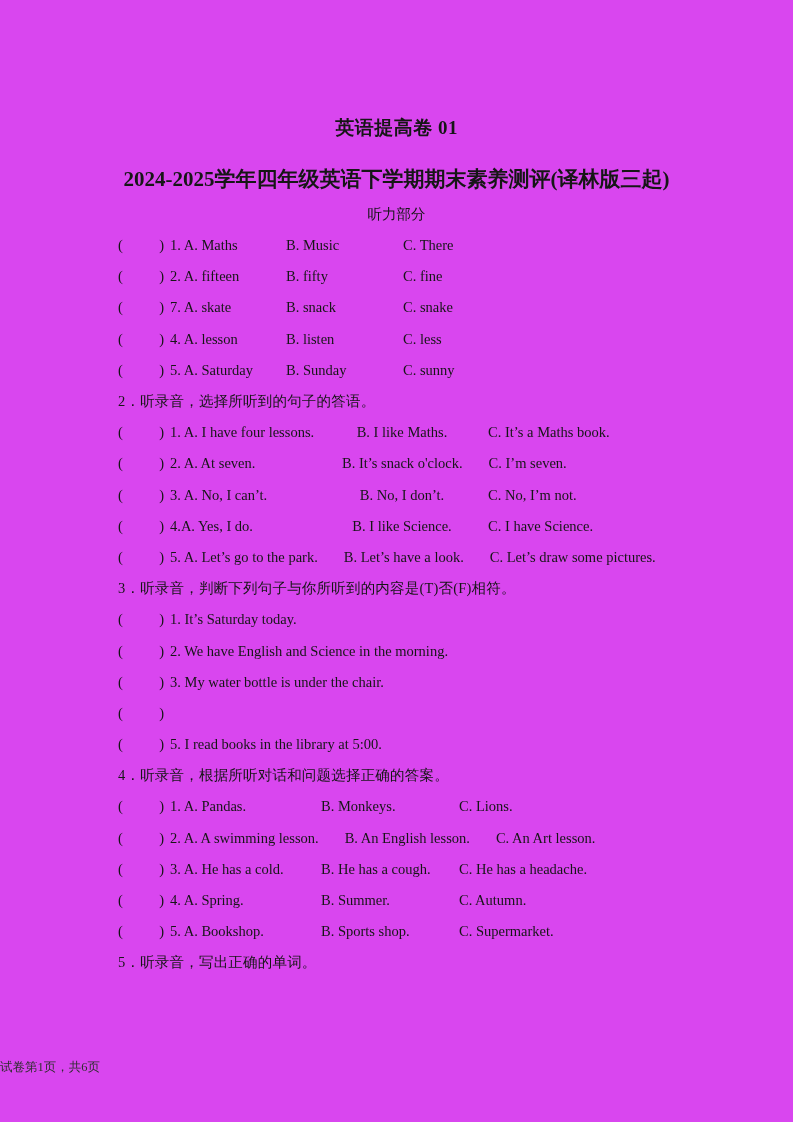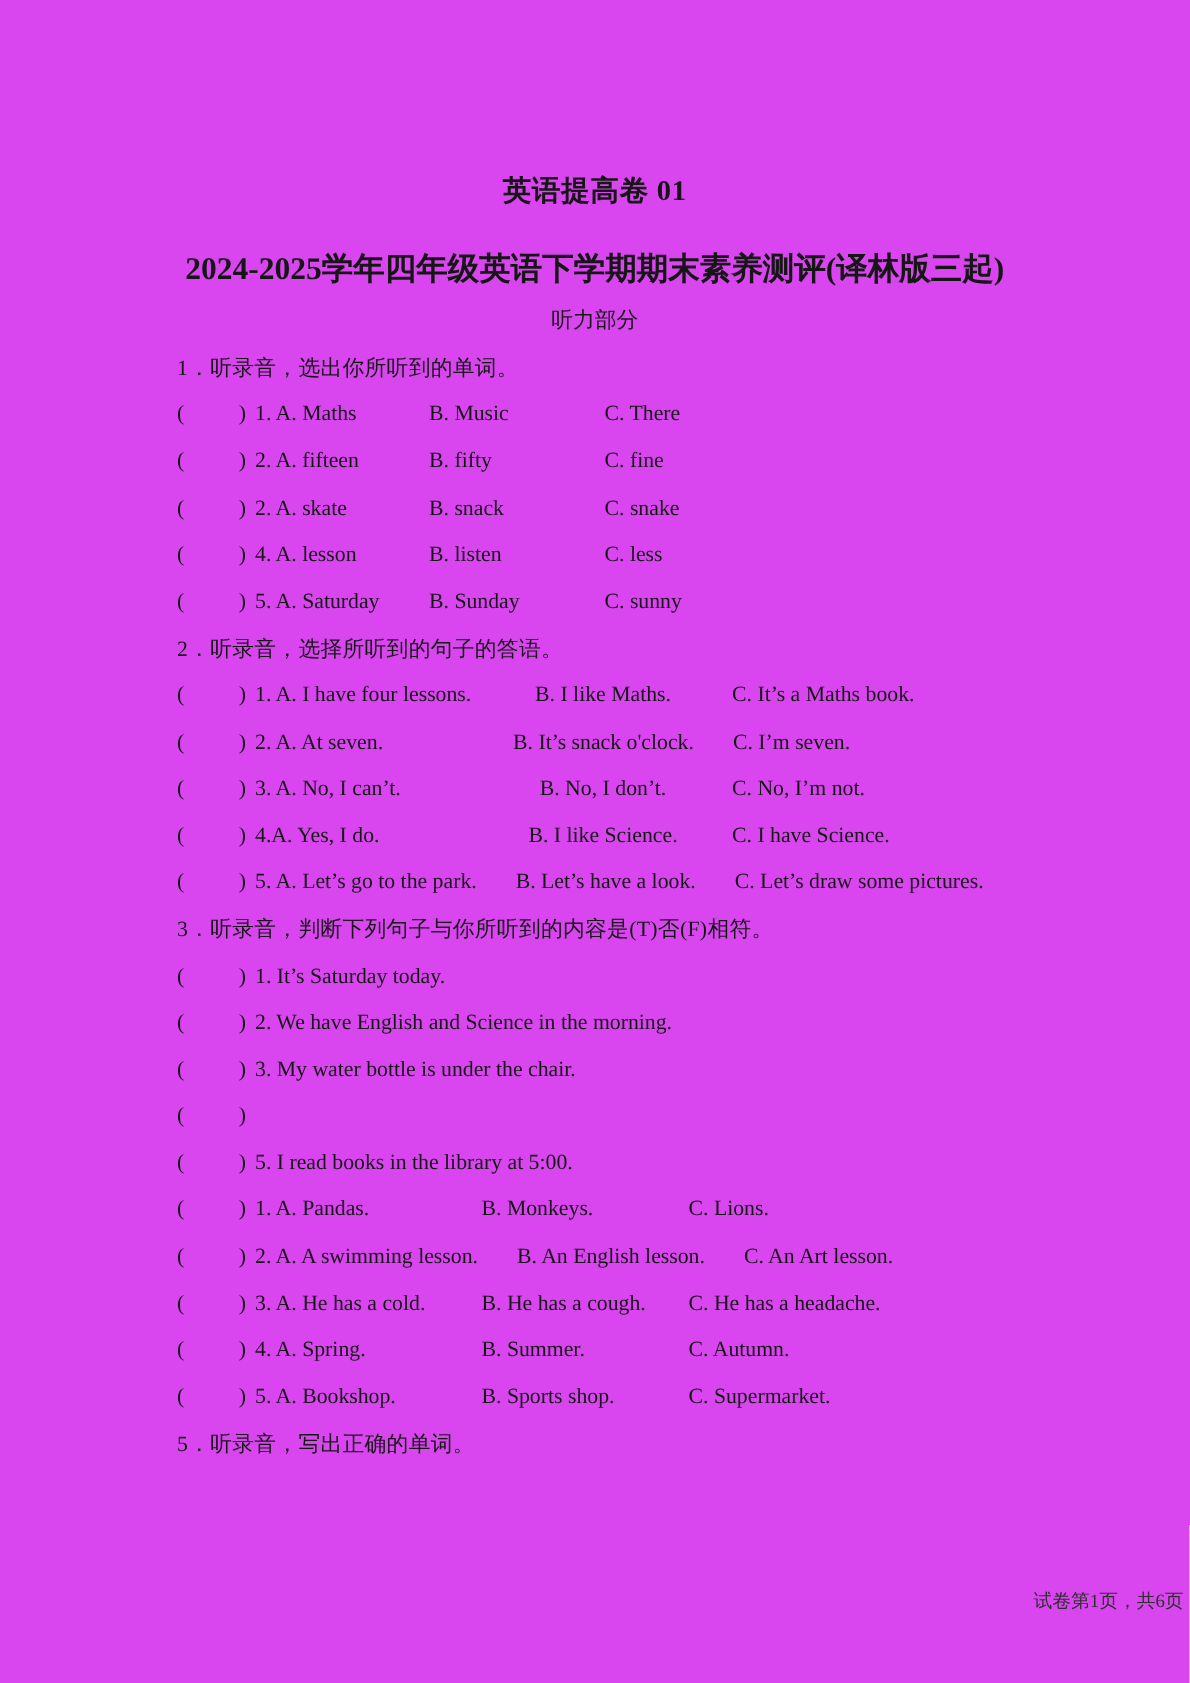--- a/index.html
+++ b/index.html
@@ -13,34 +13,33 @@
   .subtitle { margin-top:28px; text-align:center; font-size:21px; line-height:25px; font-weight:bold; }
   .section-label { margin-top:11px; text-align:center; font-size:14.5px; line-height:22px; }
   .qlist { margin-top:5px; padding-left:118px; padding-right:90px; }
   .line { height:31.2px; display:flex; align-items:center; font-size:14.5px; white-space:nowrap; }
   .heading { letter-spacing:0.2px; }
   .bracket { display:inline-flex; width:46px; flex:none; justify-content:space-between; margin-right:6px; }
   .opt { padding-right:26px; }
   .s1 .oa { min-width:116px; } .s1 .ob { min-width:117px; }
   .s2 .oa { min-width:172px; } .s2 .ob { min-width:146px;text-align:center; }
   .s4 .oa { min-width:151px; } .s4 .ob { min-width:138px; }
-  .footer { position:absolute; left:0; right:4px; top:1059px; text-align:right; font-size:12.5px; color:#2e2e2e; }
+  .footer { position:absolute; left:0; right:4px; top:1059px; text-align:left; font-size:12.5px; color:#2e2e2e; }
 </style>
 </head>
 <body>
 
 <div class="page">
 
   <h1 class="title">英语提高卷 01</h1>
   <h2 class="subtitle">2024-2025学年四年级英语下学期期末素养测评(译林版三起)</h2>
   <div class="section-label">听力部分</div>
 
   <div class="qlist">
 
-    <div class="line heading">1．听录音，选出你所听到的单词。</div>
     <div class="line item s1">
       <span class="bracket">
           <span>(</span>
           <span>)</span>
         </span>
       <span class="opt oa">1. A. Maths</span>
       <span class="opt ob">B. Music</span>
       <span class="opt oc">C. There</span>
     </div>
     <div class="line item s1">
@@ -50,21 +49,21 @@
         </span>
       <span class="opt oa">2. A. fifteen</span>
       <span class="opt ob">B. fifty</span>
       <span class="opt oc">C. fine</span>
     </div>
     <div class="line item s1">
       <span class="bracket">
           <span>(</span>
           <span>)</span>
         </span>
-      <span class="opt oa">2. A. skate</span>
+      <span class="opt oa">7. A. skate</span>
       <span class="opt ob">B. snack</span>
       <span class="opt oc">C. snake</span>
     </div>
     <div class="line item s1">
       <span class="bracket">
           <span>(</span>
           <span>)</span>
         </span>
       <span class="opt oa">4. A. lesson</span>
       <span class="opt ob">B. listen</span>
@@ -156,20 +155,21 @@
         </span>
     </div>
     <div class="line item s3">
       <span class="bracket">
           <span>(</span>
           <span>)</span>
         </span>
       <span class="opt oa">5. I read books in the library at 5:00.</span>
     </div>
 
+    <div class="line heading">4．听录音，根据所听对话和问题选择正确的答案。</div>
     <div class="line item s4">
       <span class="bracket">
           <span>(</span>
           <span>)</span>
         </span>
       <span class="opt oa">1. A. Pandas.</span>
       <span class="opt ob">B. Monkeys.</span>
       <span class="opt oc">C. Lions.</span>
     </div>
     <div class="line item s4">

